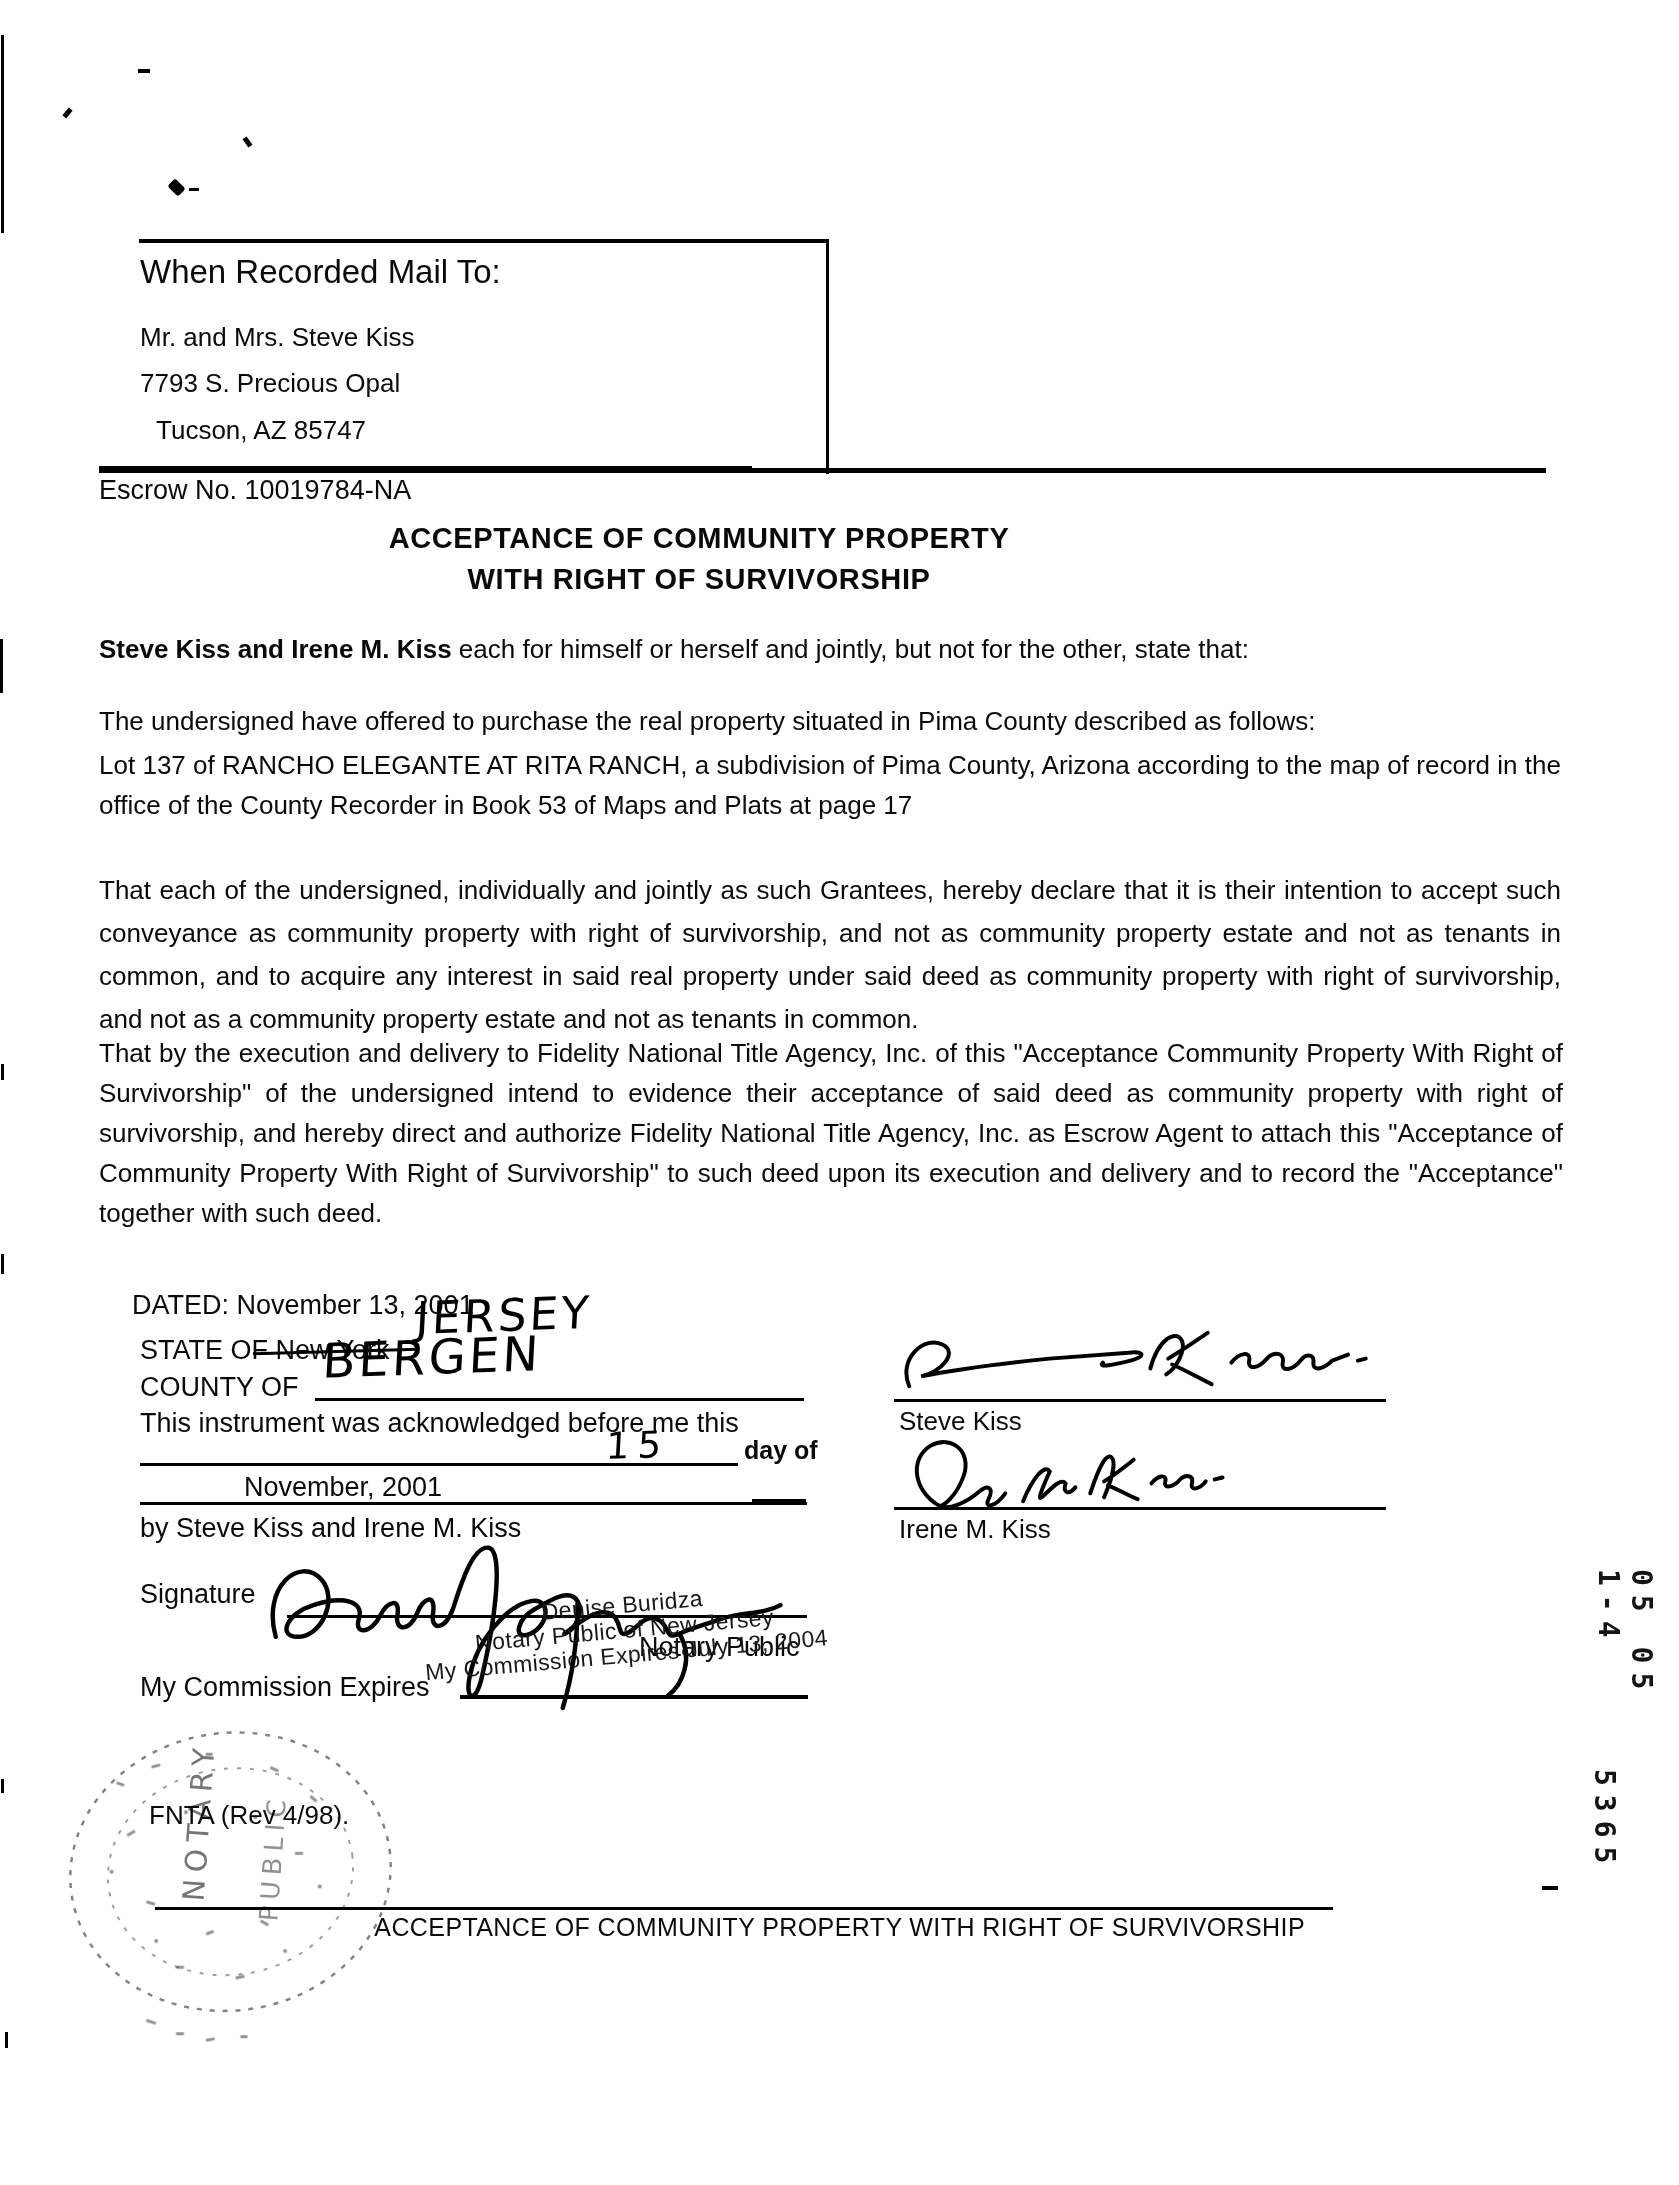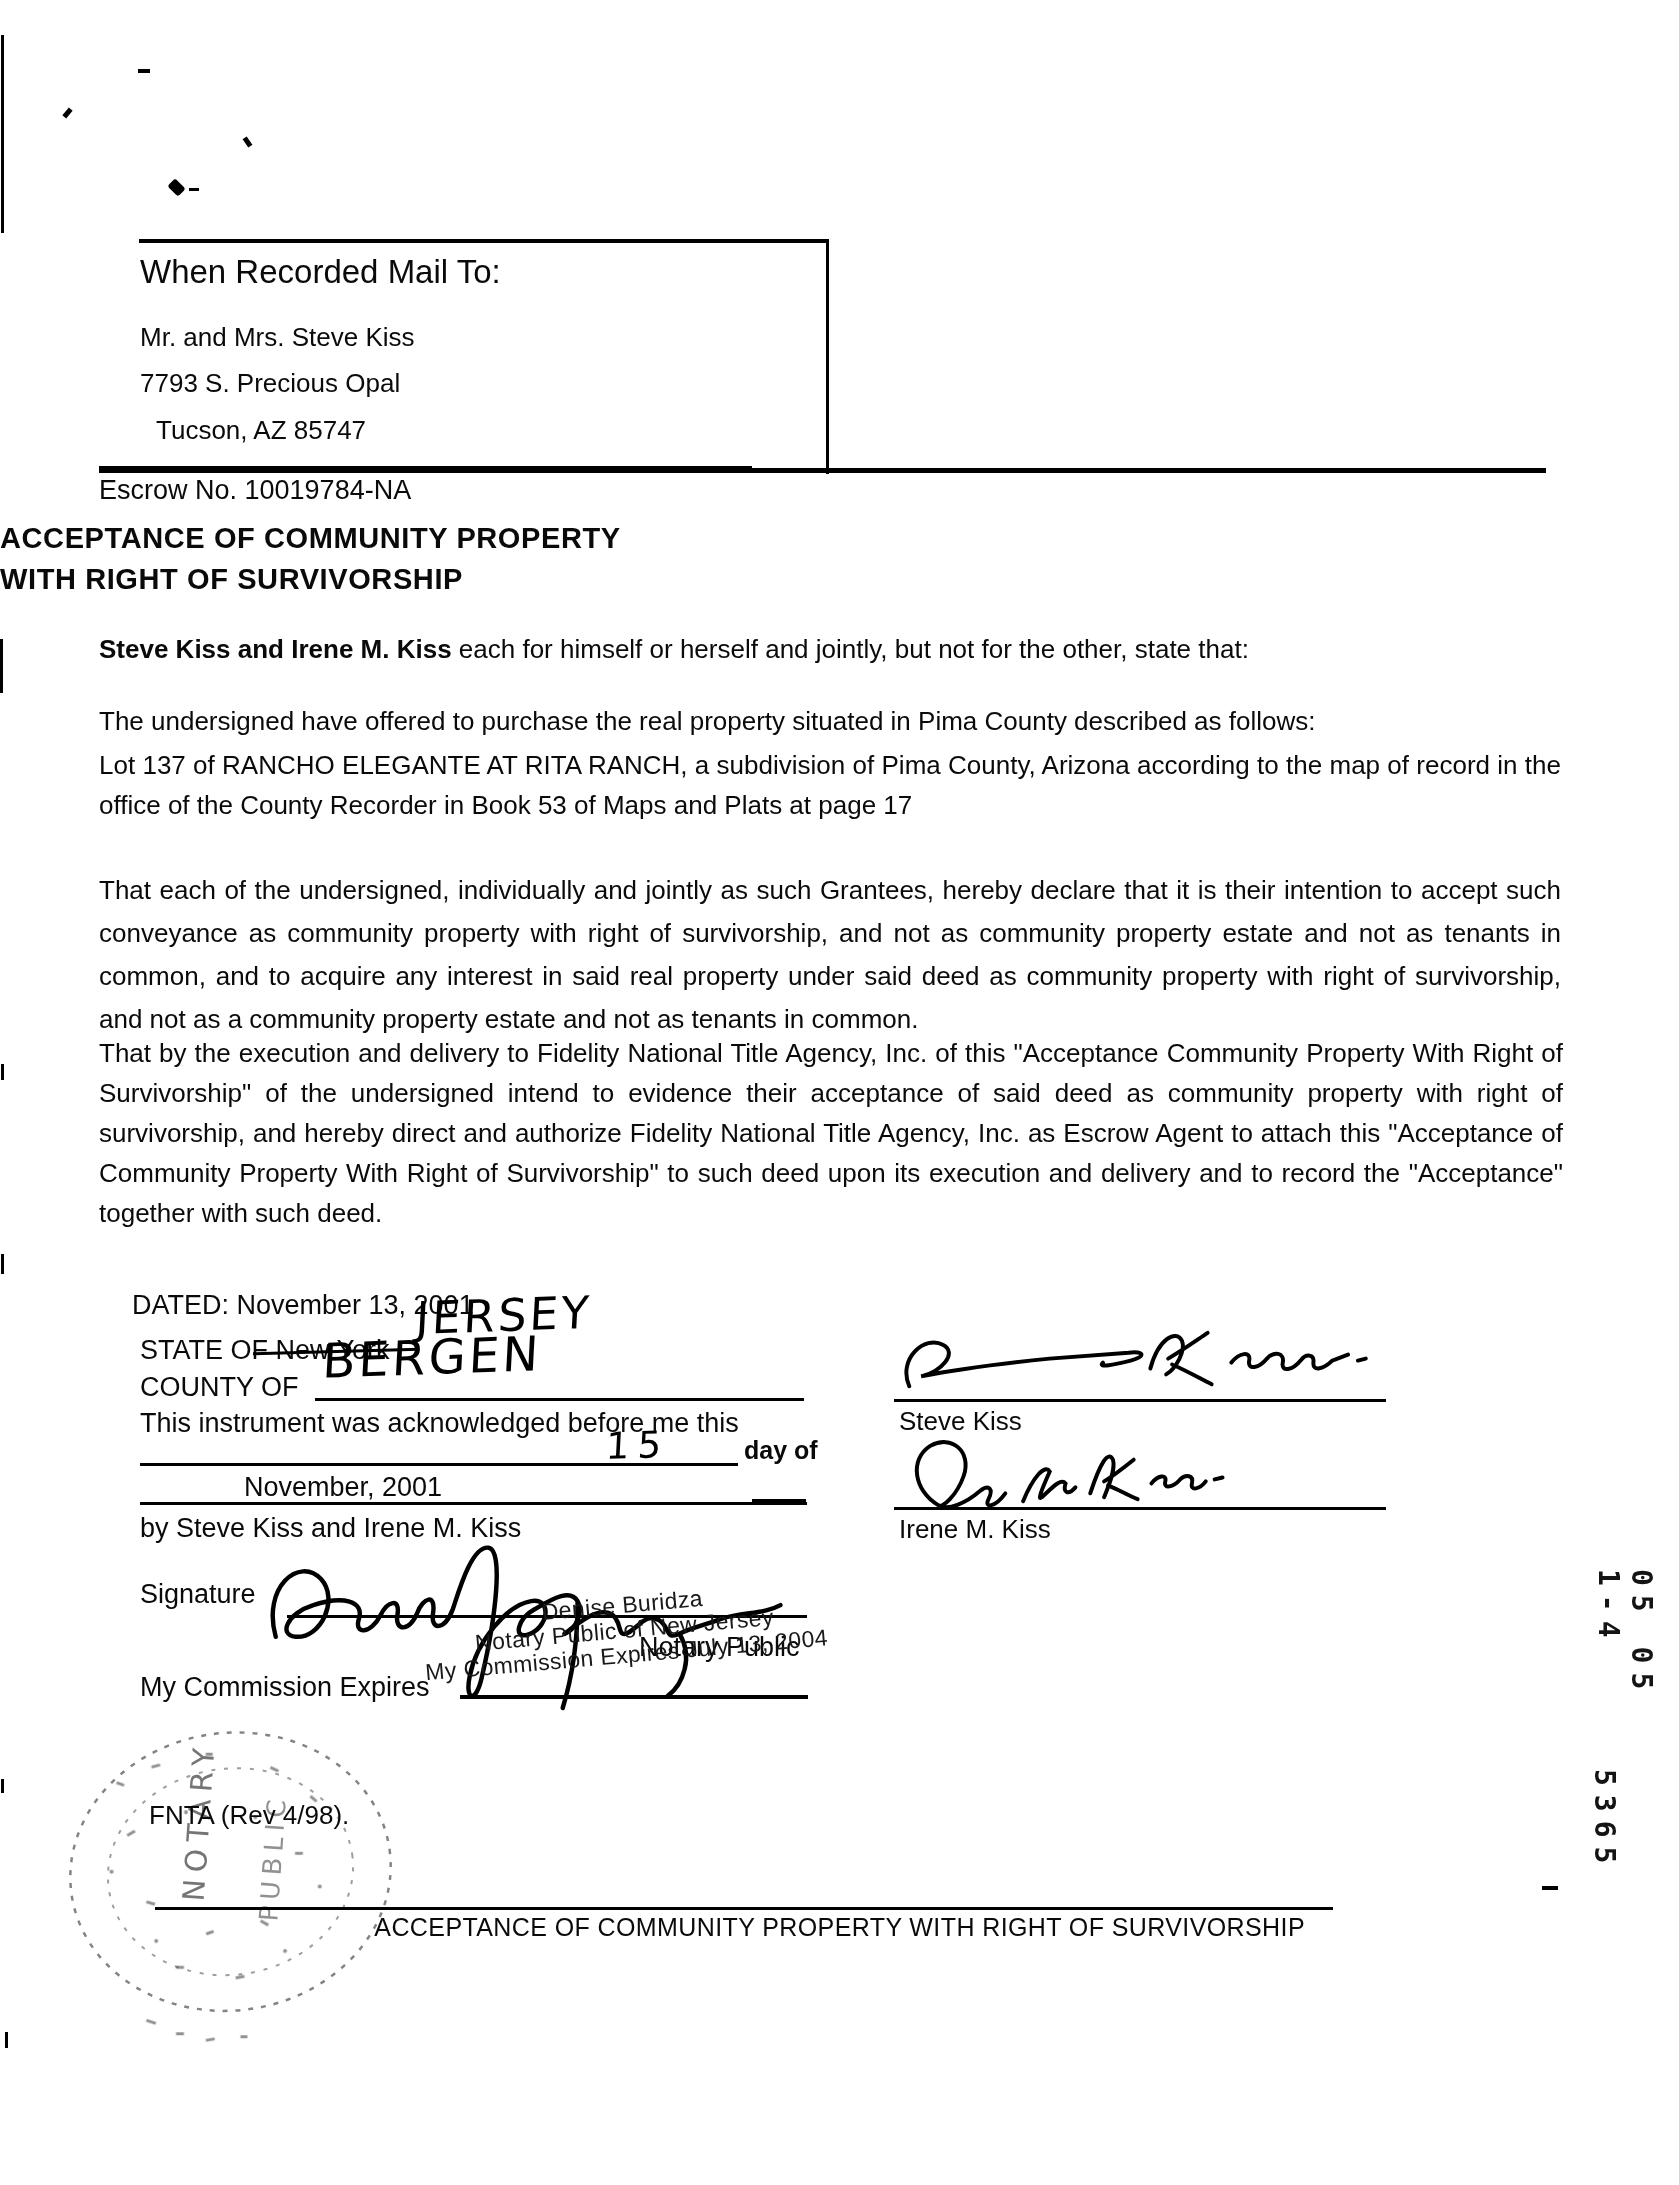--- a/index.html
+++ b/index.html
@@ -10,21 +10,21 @@
     font-family:"Liberation Sans", sans-serif;
   }
   .abs { position:absolute; }
   .ln  { position:absolute; background:#000; }
   .txt { position:absolute; white-space:nowrap; }
   .para { position:absolute; text-align:justify; }
   .hand {
     position:absolute; font-family:"DejaVu Sans", sans-serif;
     transform:skewX(-5deg) rotate(-2deg); letter-spacing:3px; color:#000;
   }
-  .title-line { position:absolute; left:0; width:1398px; 
+  .title-line { position:absolute; left:0; width:1398px; text-align:center;
     font-weight:bold; font-size:29px; letter-spacing:0.6px; }
   .stamp-block {
     position:absolute; left:404px; top:1612px; width:436px;
     transform:rotate(-5deg); transform-origin:left top;
     text-align:center; color:#191919; line-height:25px;
   }
   .stamp-block div { font-size:23px; letter-spacing:0.4px; }
   .vstamp {
     position:absolute; writing-mode:vertical-rl;
     font-family:"DejaVu Sans Mono", monospace; font-weight:bold;

